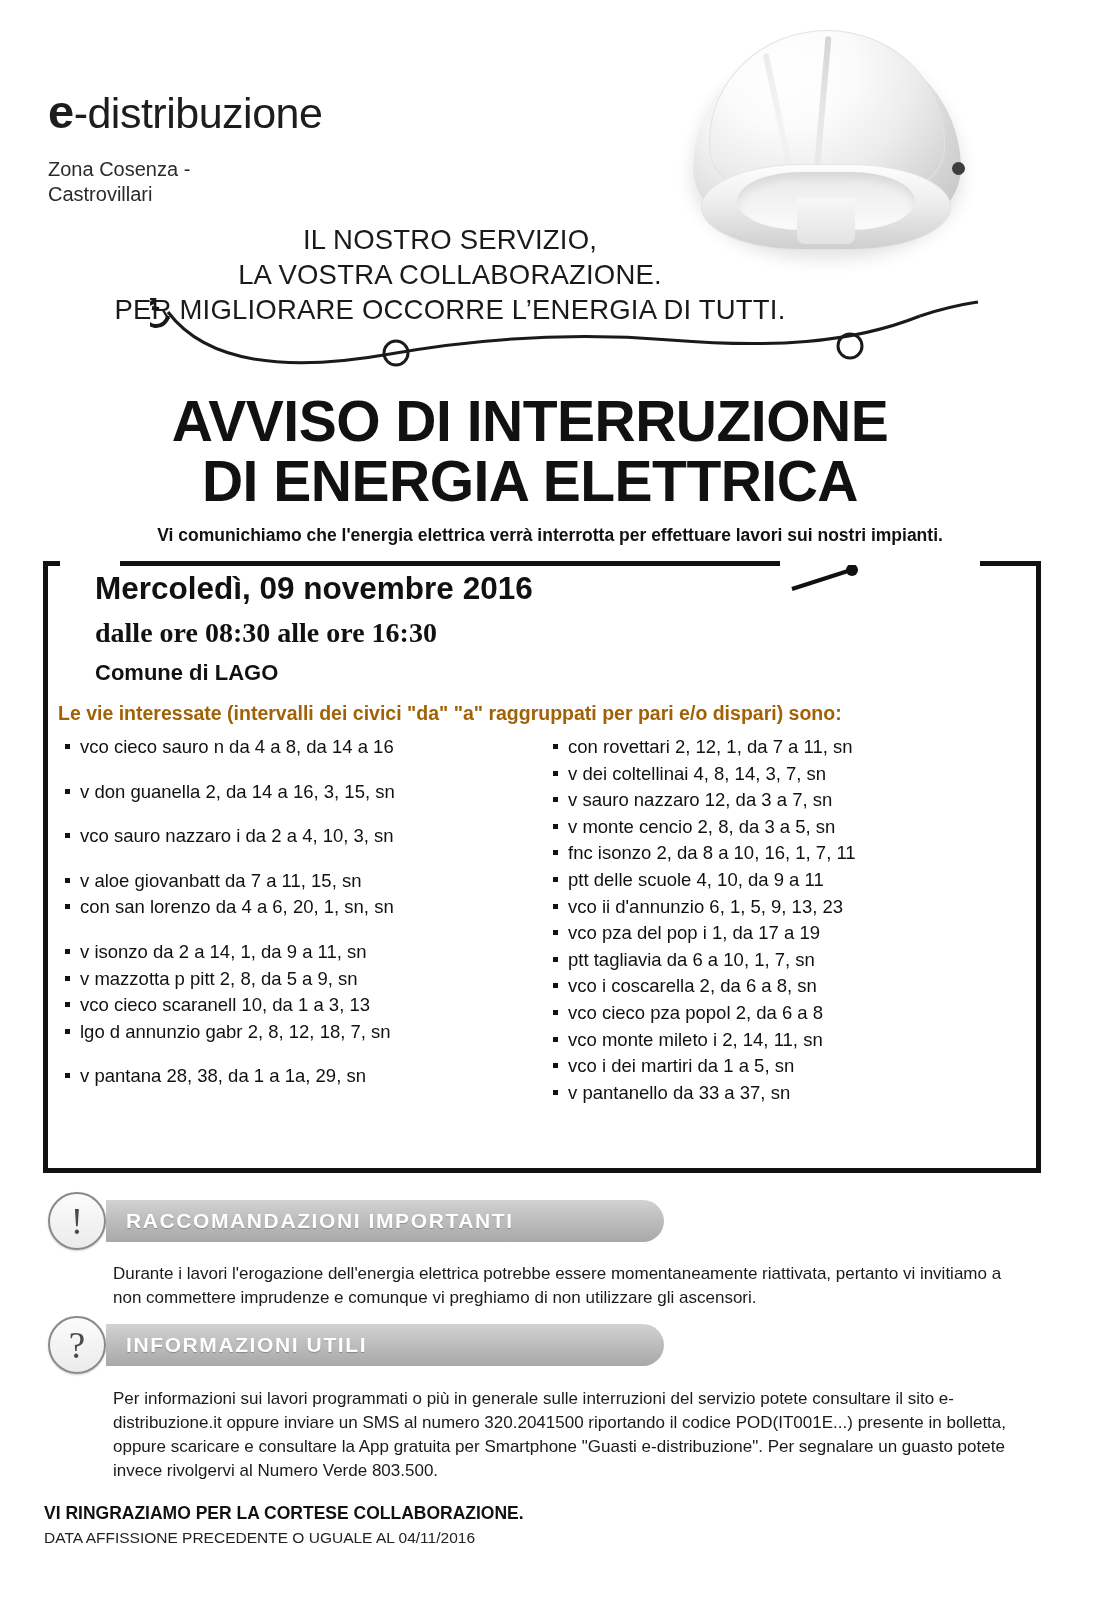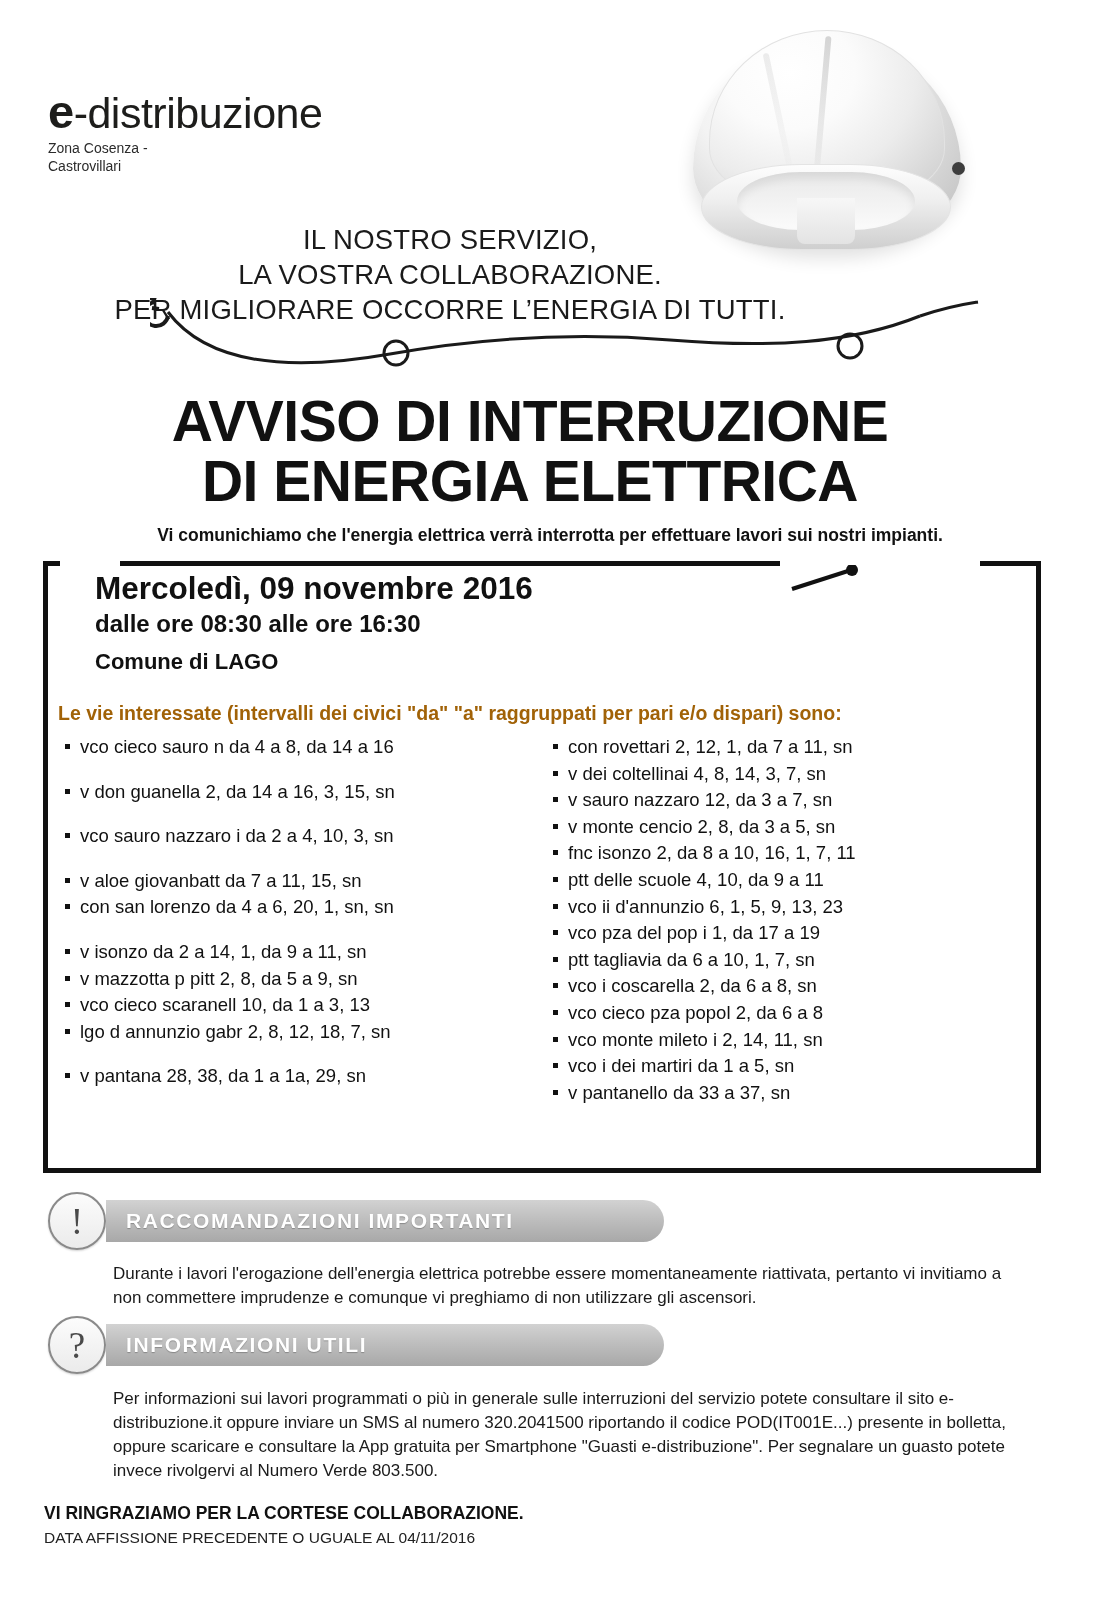--- a/index.html
+++ b/index.html
@@ -26,24 +26,24 @@
     color: #1d1d1b;
     font-weight: 400;
     white-space: nowrap;
     line-height: 1;
   }
   .logo-e {
     font-weight: 700;
     font-size: 47px;
   }
   .logo-sub {
-    font-size: 14px;
+    font-size: 20px;
     color: #2b2b2b;
     line-height: 1.25;
-    margin-top: 5px;
+    margin-top: 22px;
     max-width: 200px;
   }
 
   
   .helmet-wrap {
     position: absolute;
     right: 130px;
     top: 12px;
     width: 310px;
     height: 270px;
@@ -204,23 +204,24 @@
     top: 570px;
   }
   .when .date {
     font-weight: 700;
     font-size: 31.5px;
     color: #111;
     line-height: 1.2;
   }
   .when .hours {
     font-weight: 700;
-    font-size: 24px;
-    margin-top: 2px;
-    color: #111;
+    font-size: 28px;
+    margin-top: 9px;
+    color: #111;
+    font-family: Liberation Serif, serif;
   }
   .when .comune {
     font-weight: 700;
     font-size: 22px;
     margin-top: 11px;
     color: #111;
   }
 
   .streets-head {
     position: absolute;

